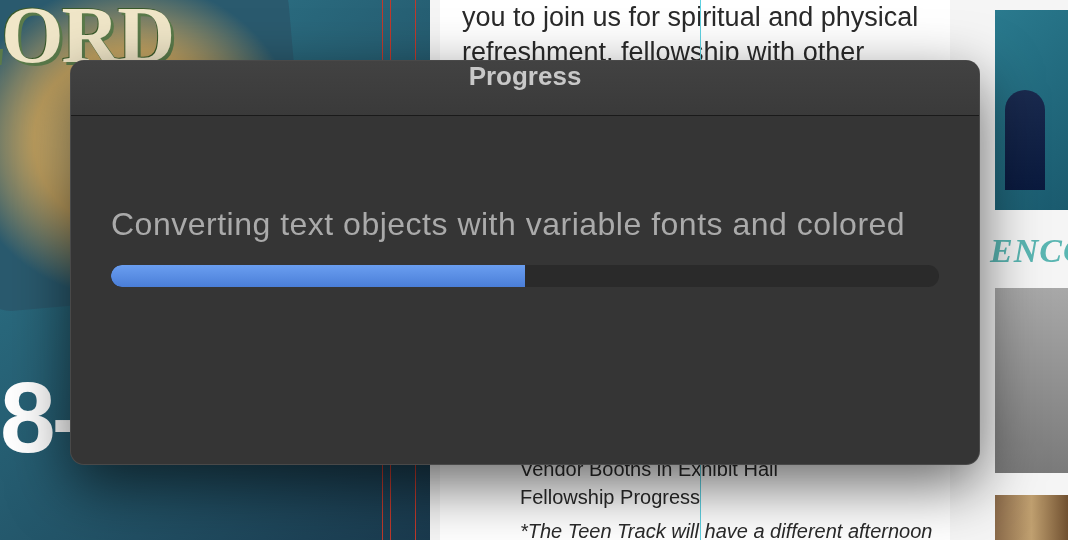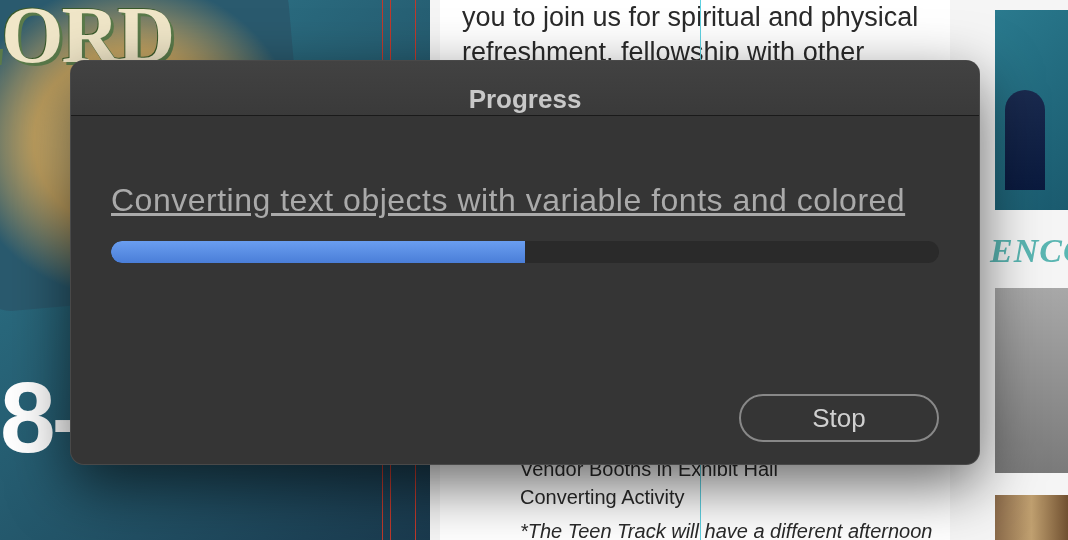--- a/index.html
+++ b/index.html
@@ -152,41 +152,40 @@
       background: #353535;
       border: 1px solid rgba(255,255,255,0.1);
       border-radius: 14px;
       box-shadow: 0 20px 60px rgba(0,0,0,0.6);
       overflow: hidden;
     }
     .modal-header {
       height: 55px;
       background: linear-gradient(#424242, #3a3a3a);
       display: flex;
-      align-items: flex-end;
+      align-items: flex-start;
       justify-content: center;
       border-bottom: 1px solid #1a1a1a;
     }
     .modal-title {
       color: #c8c8c8;
       font-size: 26px;
       font-weight: 600;
     }
     .modal-body {
       padding: 40px 40px 30px 40px;
       position: relative;
       height: calc(100% - 55px);
     }
     .modal-status {
       color: #aaaaaa;
       font-size: 32px;
       font-weight: 400;
-      margin-top: 26px;
+      margin-top: 50px;
       letter-spacing: 0.5px;
-      text-decoration: underline;
     }
     .progress-track {
       height: 22px;
       background: #2a2a2a;
       border-radius: 11px;
       margin-top: 22px;
       overflow: hidden;
       position: relative;
     }
     .progress-fill {
@@ -226,21 +225,21 @@
 <div class="bg-guides">
   <div class="line l1"></div>
   <div class="line l2"></div>
   <div class="line l3"></div>
 </div>
 
 <div class="bg-center">
   <div class="bg-center-top">you to join us for spiritual and physical refreshment, fellowship with other believers,</div>
   <div class="bg-center-mid">
     <div>Vendor Booths in Exhibit Hall</div>
-    <div>Converting Activity</div>
+    <div>Fellowship Progress</div>
   </div>
   <div class="bg-center-italic">*The Teen Track will have a different afternoon</div>
 </div>
 
 <div class="guide-cyan"></div>
 
 <div class="bg-right">
   <div class="bg-right-img1"></div>
   <div class="bg-right-title">ENCO</div>
   <div class="bg-right-img2"></div>
@@ -249,17 +248,14 @@
 
 <div class="modal">
   <div class="modal-header">
     <div class="modal-title">Progress</div>
   </div>
   <div class="modal-body">
     <div class="modal-status">Converting text objects with variable fonts and colored</div>
     <div class="progress-track">
       <div class="progress-fill" style="width: 50%;"></div>
     </div>
-    <div class="modal-footer">
-      <button class="stop-button">Stop</button>
-    </div>
   </div>
 </div>
 
 </body></html>

